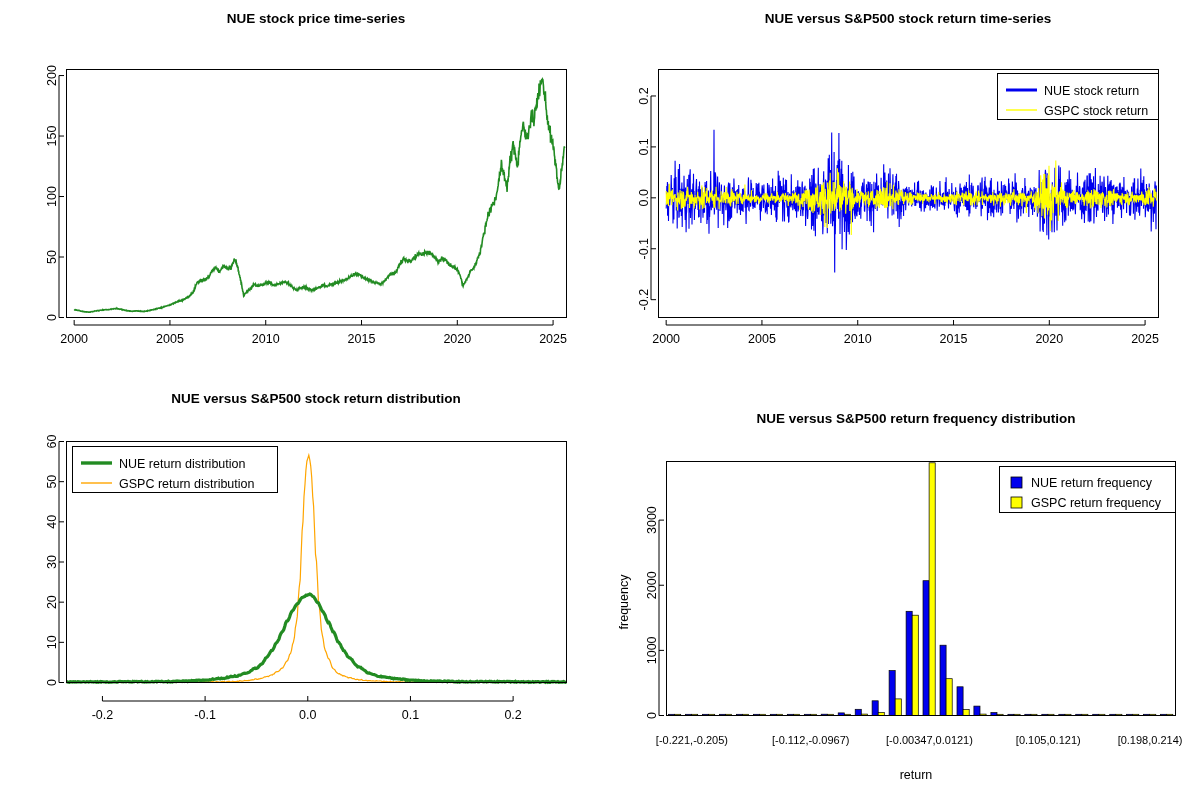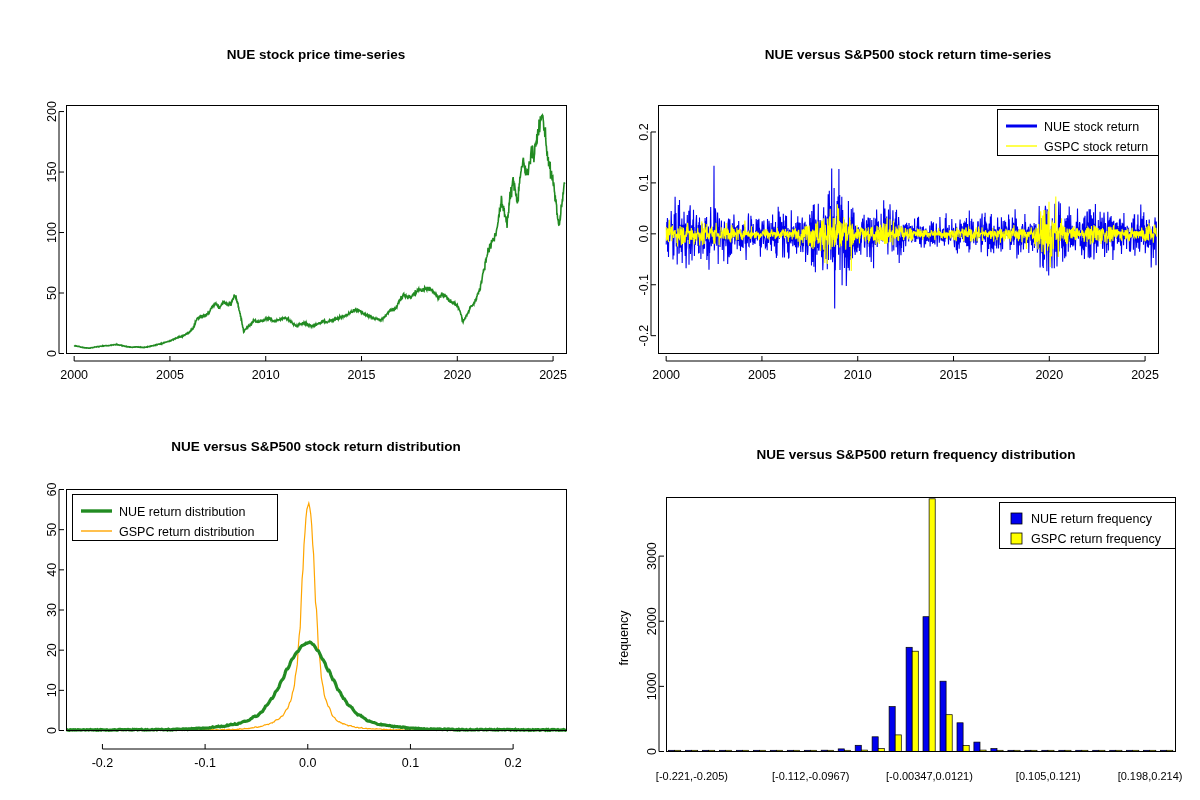--- a/index.html
+++ b/index.html
@@ -17,25 +17,24 @@
   }
   #panel-grid {
     position: relative;
     width: 1200px;
     height: 800px;
   }
   .panel {
     position: absolute;
     width: 600px;
     height: 400px;
-    margin-top: 36px;
   }
   #panel-price      { left: 0px;   top: 0px;   }
   #panel-returns    { left: 592px; top: 0px;   }
-  #panel-density    { left: 0px;   top: 392px; }
+  #panel-density    { left: 0px;   top: 380px; }
   #panel-frequency  { left: 600px; top: 400px; }
 
   .panel svg {
     display: block;
     width: 600px;
     height: 400px;
   }
 
   text {
     font-family: "Liberation Sans", sans-serif;

